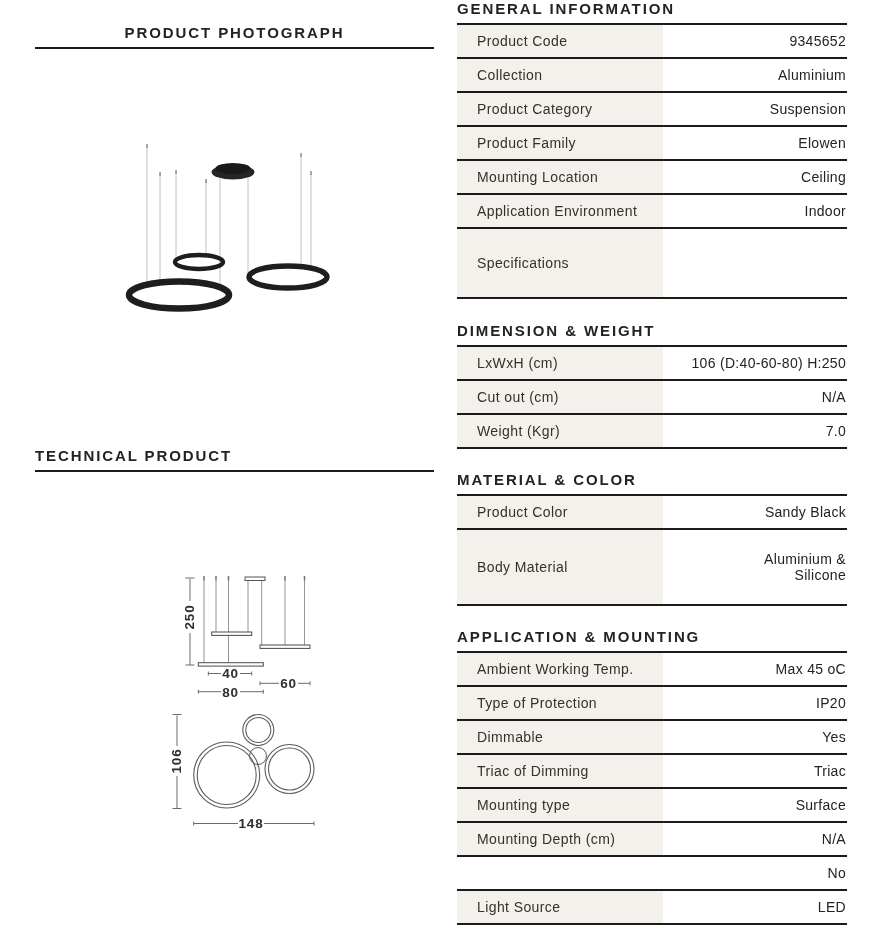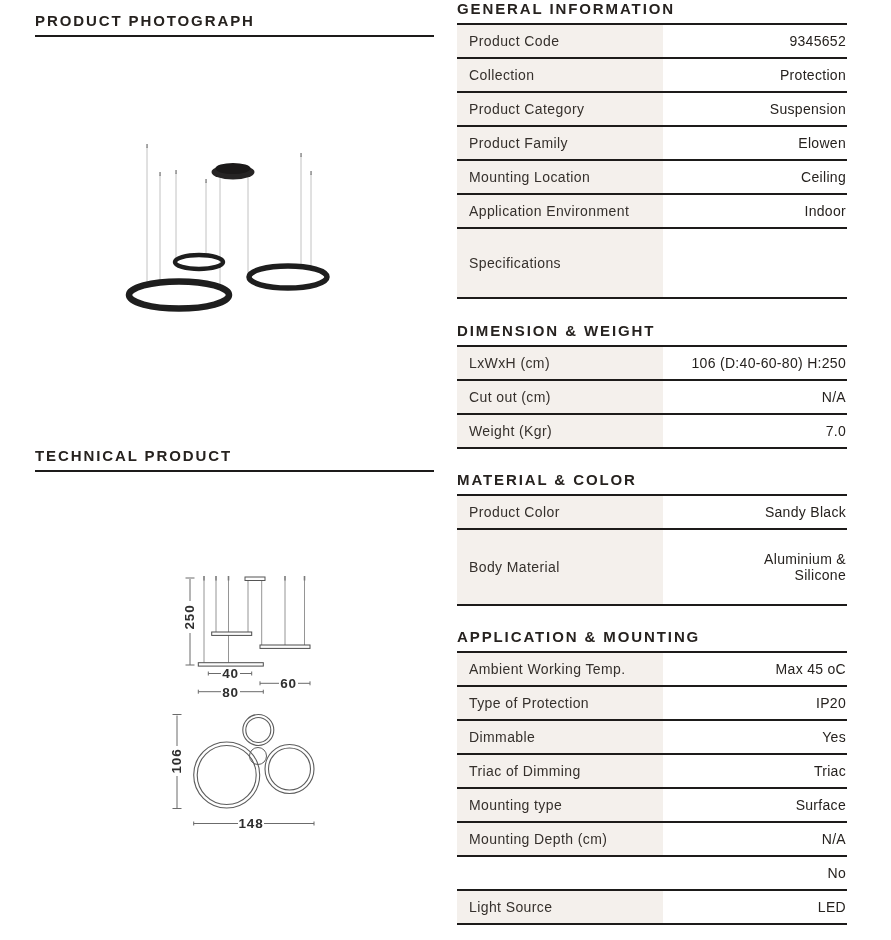--- a/index.html
+++ b/index.html
@@ -7,38 +7,38 @@
     width:891px;height:940px;background:#ffffff;position:relative;
     font-family:"Liberation Sans",sans-serif;color:#26221f;overflow:hidden;
   }
   .sec-title{
     margin:0;font-size:15px;font-weight:700;letter-spacing:1.9px;
     color:#26221f;line-height:17px;padding-bottom:6px;
     border-bottom:2px solid #1d1b1a;
   }
   
   .col-left{position:absolute;left:35px;top:0;width:399px;height:940px;}
-  .lh-photo{position:absolute;top:12px;left:0;width:399px;}
+  .lh-photo{position:absolute;top:24px;left:0;width:399px;text-align:center;}
   .lh-draw{position:absolute;top:447px;left:0;width:399px;}
   .svg-photo{position:absolute;top:38px;left:0;}
   .svg-draw{position:absolute;top:471px;left:0;}
   
   .col-right{position:absolute;left:457px;top:0;width:390px;}
   .spec-section{margin-top:22px;}
   .spec-section.s1{margin-top:0;}
   .spec-section.s2{margin-top:23px;}
   .spec-row{
     display:flex;align-items:center;height:34px;box-sizing:border-box;
     border-bottom:2px solid #1d1b1a;
   }
   .spec-row.tall{height:70px;}
   .spec-row.tall2{height:76px;}
   .cell-label{
     width:206px;align-self:stretch;display:flex;align-items:center;
-    background:#f4f0ec;padding-left:12px;box-sizing:border-box;
+    background:#f4f0ec;padding-left:20px;box-sizing:border-box;
     font-size:14px;letter-spacing:0.4px;color:#35302c;
   }
   .cell-value{
     flex:1;text-align:right;font-size:14px;font-weight:400;
     letter-spacing:0.3px;color:#26221f;padding-right:1px;line-height:16px;
   }
   .spec-row.tall2 .cell-value{padding-left:90px;}
   
   .dimtext{font-family:"Liberation Sans",sans-serif;font-size:13.5px;font-weight:600;
            letter-spacing:0.8px;fill:#2e2e2e;}
@@ -177,21 +177,21 @@
 
   <section class="spec-section s1">
     <h2 class="sec-title">GENERAL INFORMATION</h2>
     <div class="spec-table">
       <div class="spec-row">
         <div class="cell-label">Product Code</div>
         <div class="cell-value">9345652</div>
       </div>
       <div class="spec-row">
         <div class="cell-label">Collection</div>
-        <div class="cell-value">Protection</div>
+        <div class="cell-value">Aluminium</div>
       </div>
       <div class="spec-row">
         <div class="cell-label">Product Category</div>
         <div class="cell-value">Suspension</div>
       </div>
       <div class="spec-row">
         <div class="cell-label">Product Family</div>
         <div class="cell-value">Elowen</div>
       </div>
       <div class="spec-row">

